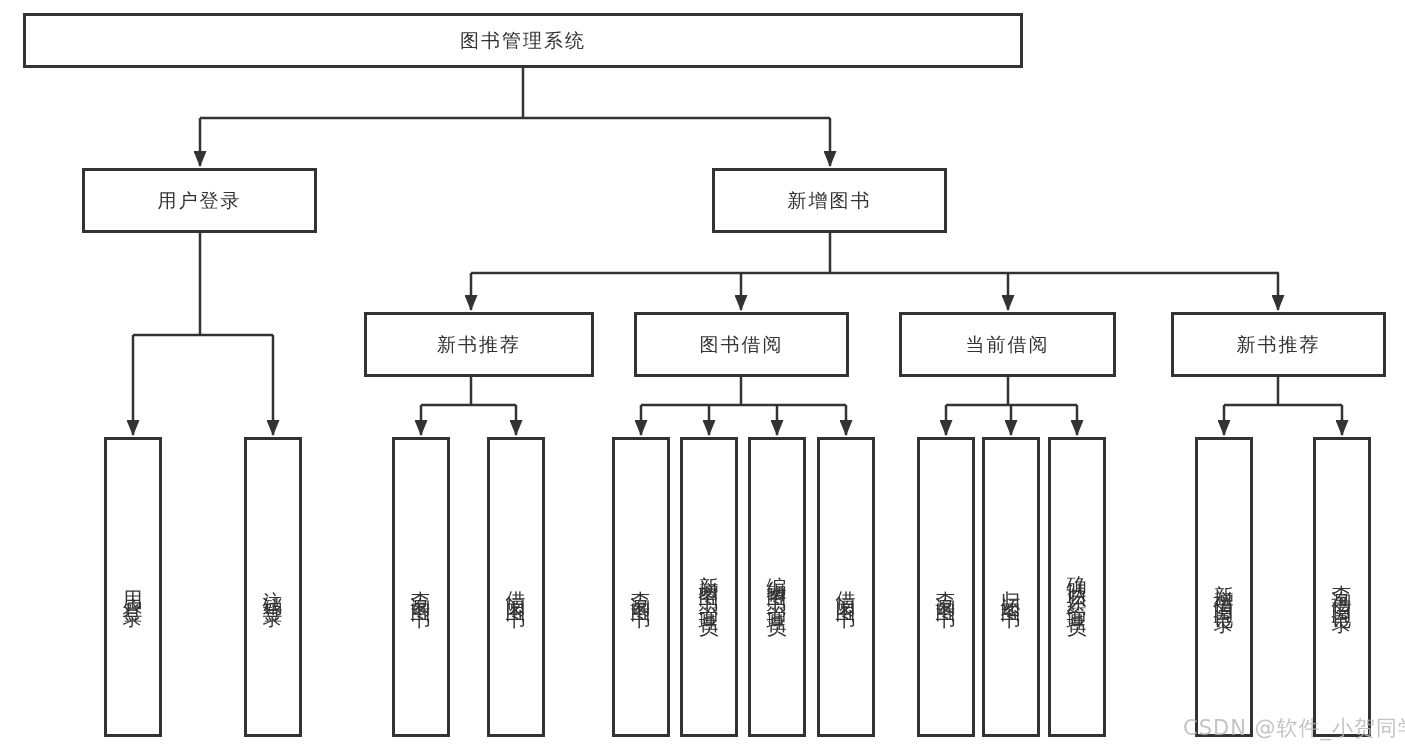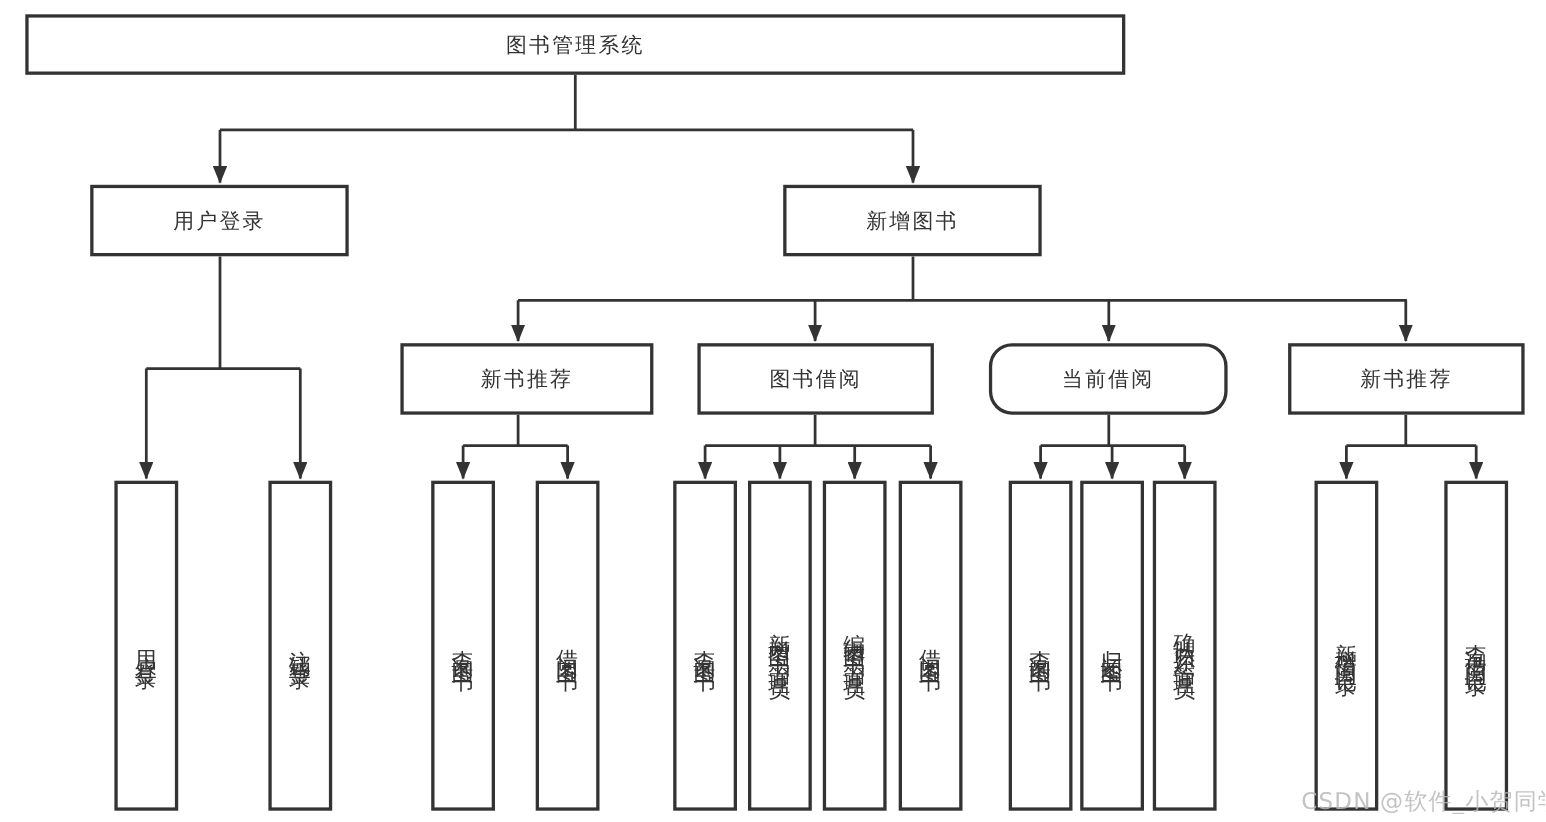--- a/index.html
+++ b/index.html
@@ -119,21 +119,21 @@
     </g>
   </svg>
 
   <div class="node hbox" style="left:23px; top:13px; width:1000px; height:55px;">图书管理系统</div>
 
   <div class="node hbox" style="left:82px; top:168px; width:235px; height:65px;">用户登录</div>
   <div class="node hbox" style="left:712px; top:168px; width:235px; height:65px;">新增图书</div>
 
   <div class="node hbox" style="left:364px; top:312px; width:230px; height:65px;">新书推荐</div>
   <div class="node hbox" style="left:634px; top:312px; width:215px; height:65px;text-align:right;">图书借阅</div>
-  <div class="node hbox" style="left:899px; top:312px; width:217px; height:65px;border-radius:21px;">当前借阅</div>
+  <div class="node hbox" style="left:899px; top:312px; width:217px; height:65px;">当前借阅</div>
   <div class="node hbox" style="left:1171px; top:312px; width:215px; height:65px;">新书推荐</div>
 
   <div class="node vbox" style="left:104px;">
     <span class="vtext">用户登录</span>
   </div>
   <div class="node vbox" style="left:244px;">
     <span class="vtext">注销登录</span>
   </div>
 
   <div class="node vbox" style="left:392px;">

